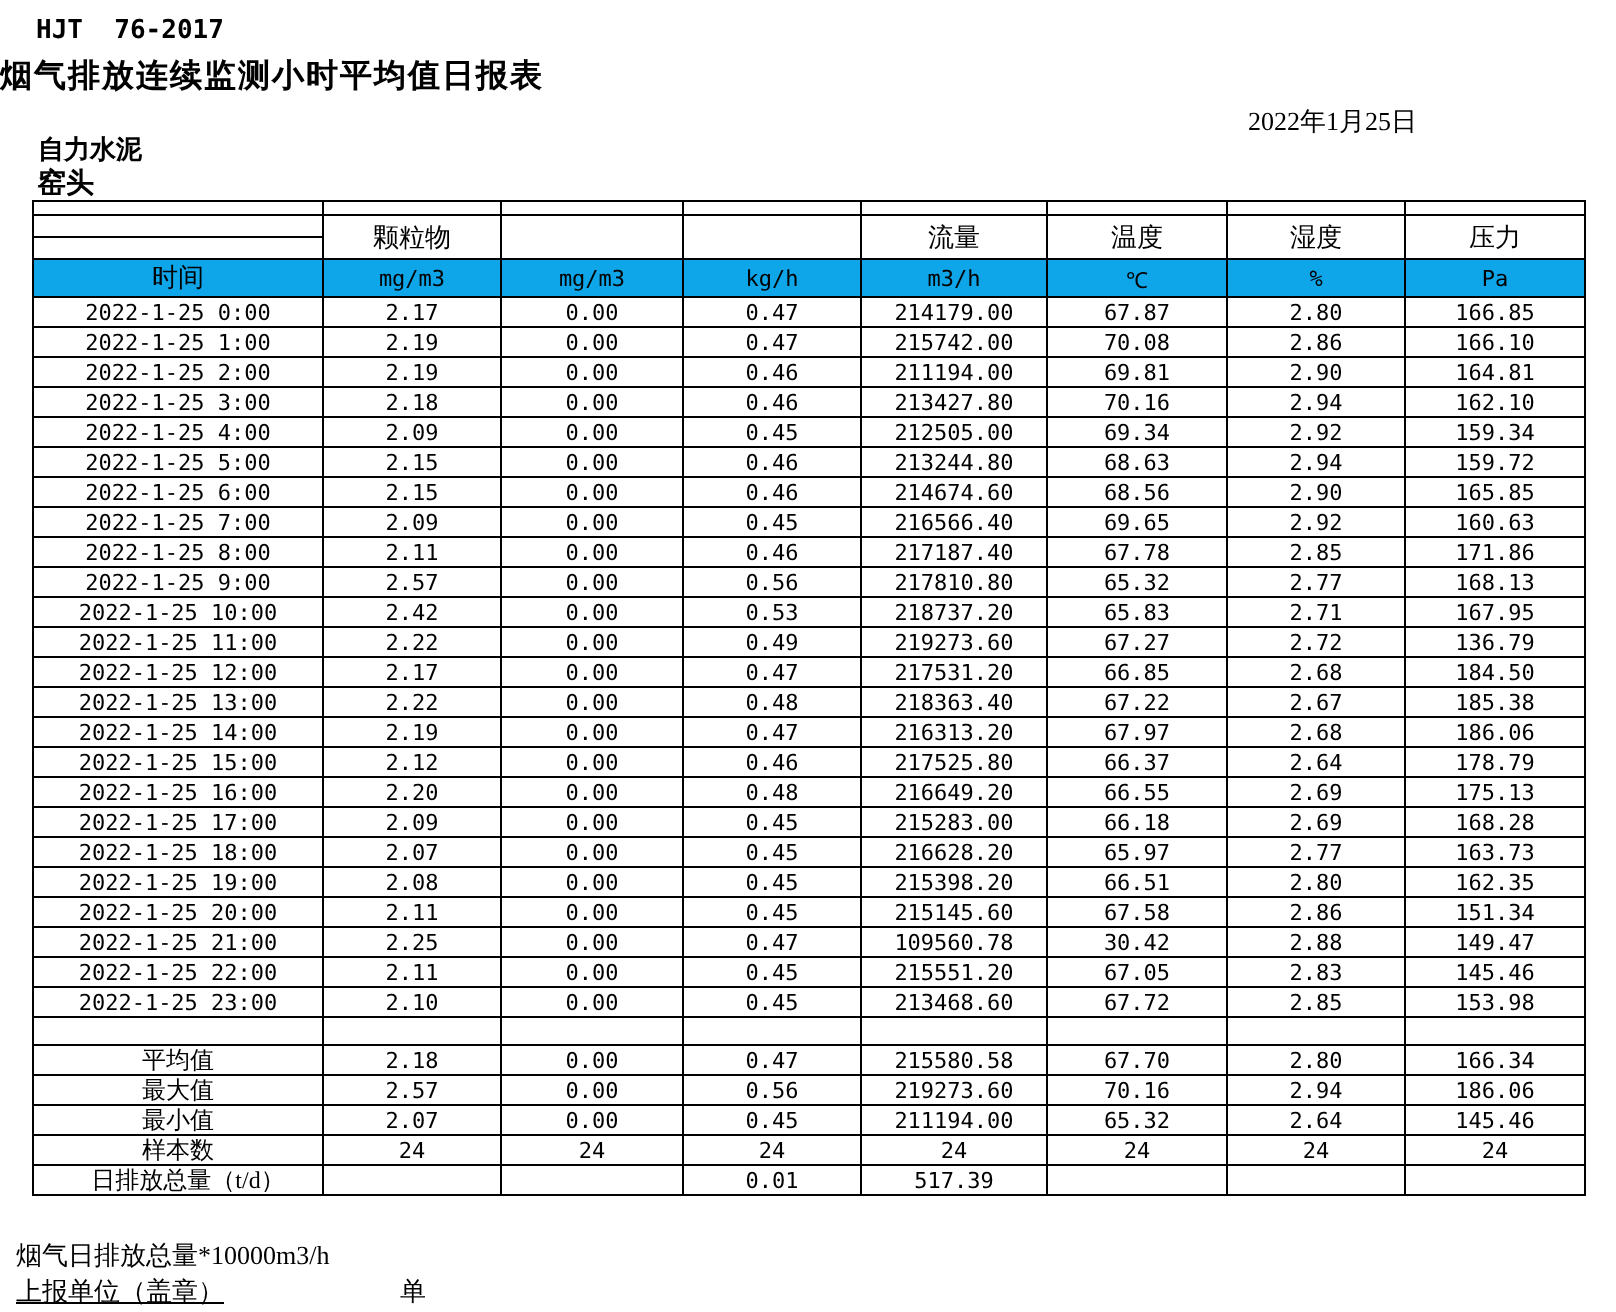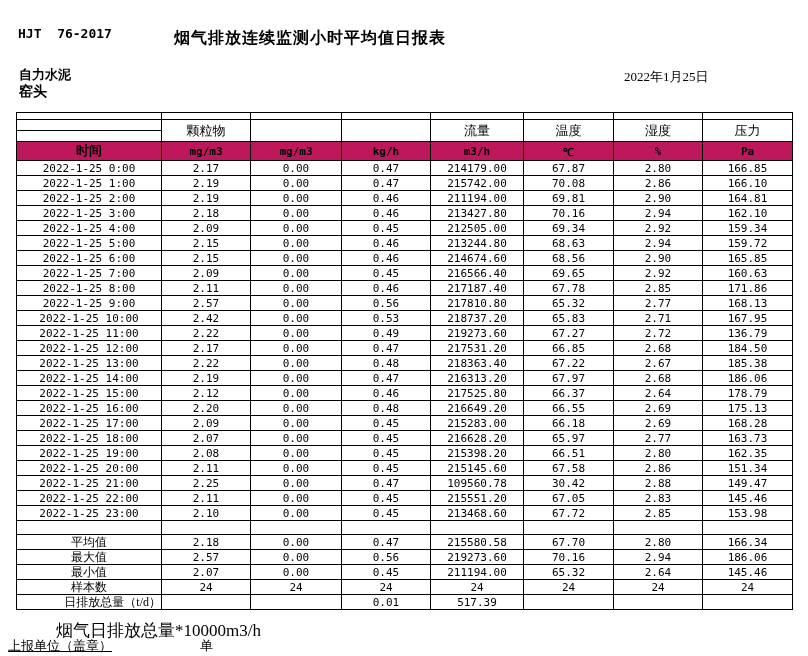--- a/index.html
+++ b/index.html
@@ -4,56 +4,55 @@
 <style>
   html,body{margin:0;padding:0;}
   body{
     width:808px;height:656px;background:#ffffff;position:relative;
     font-family:"Liberation Serif","DejaVu Serif",serif;color:#000;
   }
   .doc-code{
     position:absolute;left:18px;top:8px;
     font-family:"DejaVu Sans Mono",monospace;font-weight:bold;font-size:13px;
     white-space:pre;
-    margin-top:18px;
   }
   .report-title{
-    position:absolute;left:0;top:28px;width:620px;text-align:center;
+    position:absolute;left:0;top:28px;width:620px;text-align:left;
     font-weight:bold;font-size:16px;letter-spacing:1px;
   }
   .company{position:absolute;left:19px;top:66px;font-weight:bold;font-size:13px;}
   .station{position:absolute;left:19px;top:83px;font-weight:bold;font-size:14px;}
-  .report-date{position:absolute;left:624px;top:68px;font-size:13px;}
+  .report-date{position:absolute;left:624px;top:52px;font-size:13px;}
 
   table.report{
-    position:absolute;left:16px;top:112px;
+    position:absolute;left:16px;top:100px;
     border-collapse:collapse;table-layout:fixed;width:776px;
   }
   table.report td{
     border:1px solid #000;text-align:center;vertical-align:middle;
     padding:0;overflow:hidden;white-space:nowrap;
   }
   tr.thin-row td{height:6px;}
   tr.hdr-row td{height:10px;font-size:13px;}
   td.group-cell{font-size:13px;}
   tr.unit-row td{
-    height:16px;background:#be185d;
-    font-family:"DejaVu Sans Mono",monospace;font-size:11px;font-weight:bold;
+    height:16px;background:#0ea5e9;
+    font-family:"DejaVu Sans Mono",monospace;font-size:11px;
   }
   tr.unit-row td.time-label{font-family:"Liberation Serif","DejaVu Serif",serif;font-size:13px;}
   tbody.data-rows td, tbody.summary-rows td{
     height:14px;font-family:"DejaVu Sans Mono",monospace;font-size:11px;line-height:13px;
   }
   tbody.summary-rows td.sum-label{
     font-family:"Liberation Serif","DejaVu Serif",serif;font-size:12px;
   }
-  tbody.summary-rows tr:last-child td.sum-label{text-align:right;padding-left:10px;}
+  tbody.summary-rows tr:last-child td.sum-label{text-align:center;padding-left:10px;}
   tr.spacer-row td{height:13px;}
 
-  .foot-note{position:absolute;left:8px;top:619px;font-size:17px;margin-left:48px;}
+  .foot-note{position:absolute;left:8px;top:619px;font-size:13px;}
   .foot-unit-row{position:absolute;left:8px;top:637px;font-size:13px;text-decoration:underline;}
   .foot-unit-row .unit-word{position:absolute;left:192px;top:0;}
 </style>
 </head>
 <body>
 
 <div class="doc-code">HJT  76-2017</div>
 <div class="report-title">烟气排放连续监测小时平均值日报表</div>
 <div class="company">自力水泥</div>
 <div class="station">窑头</div>

